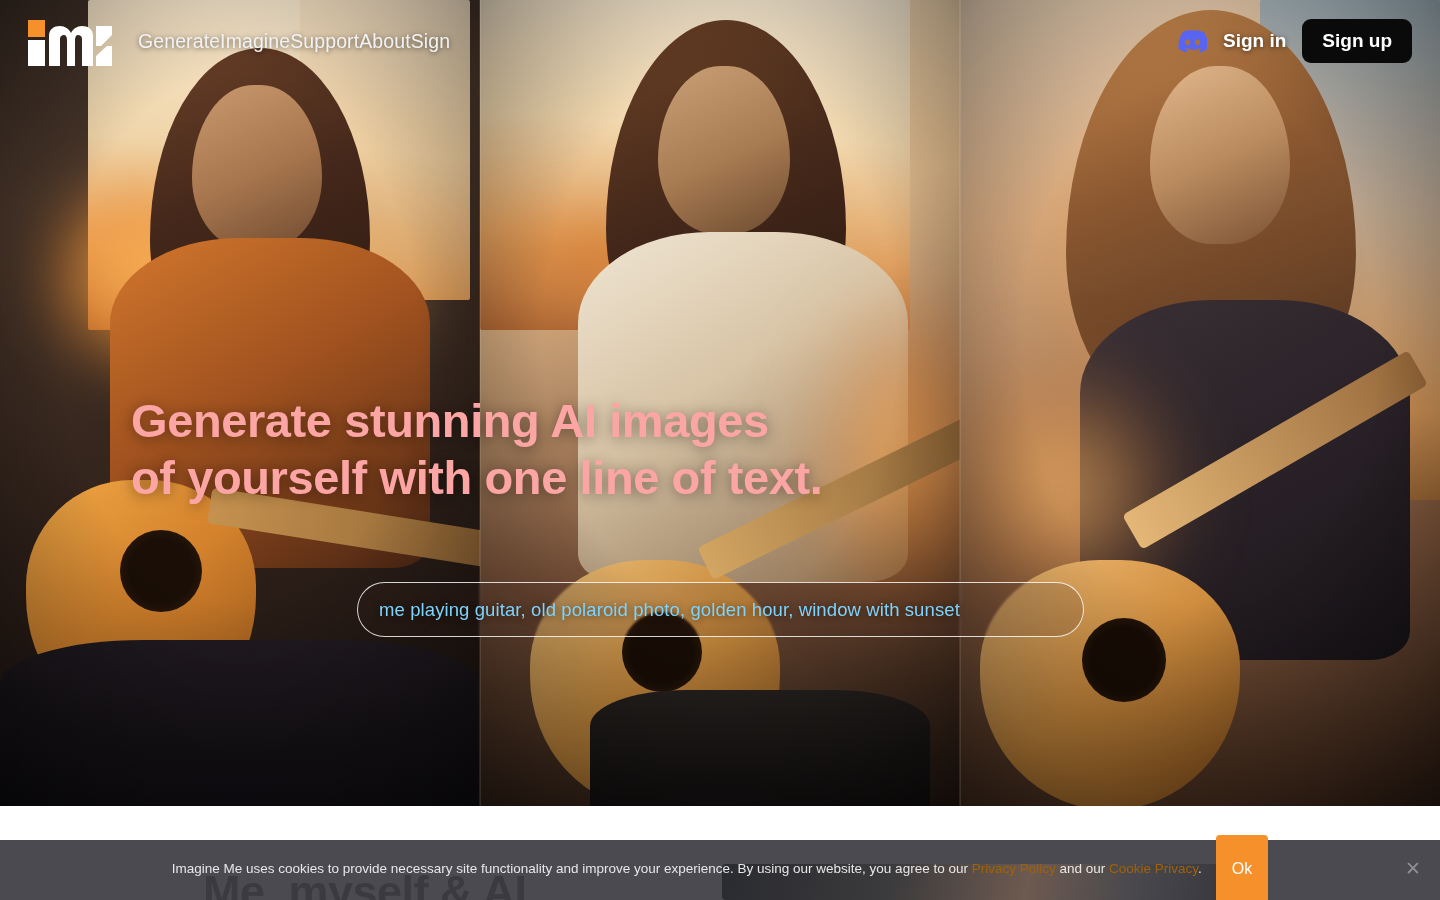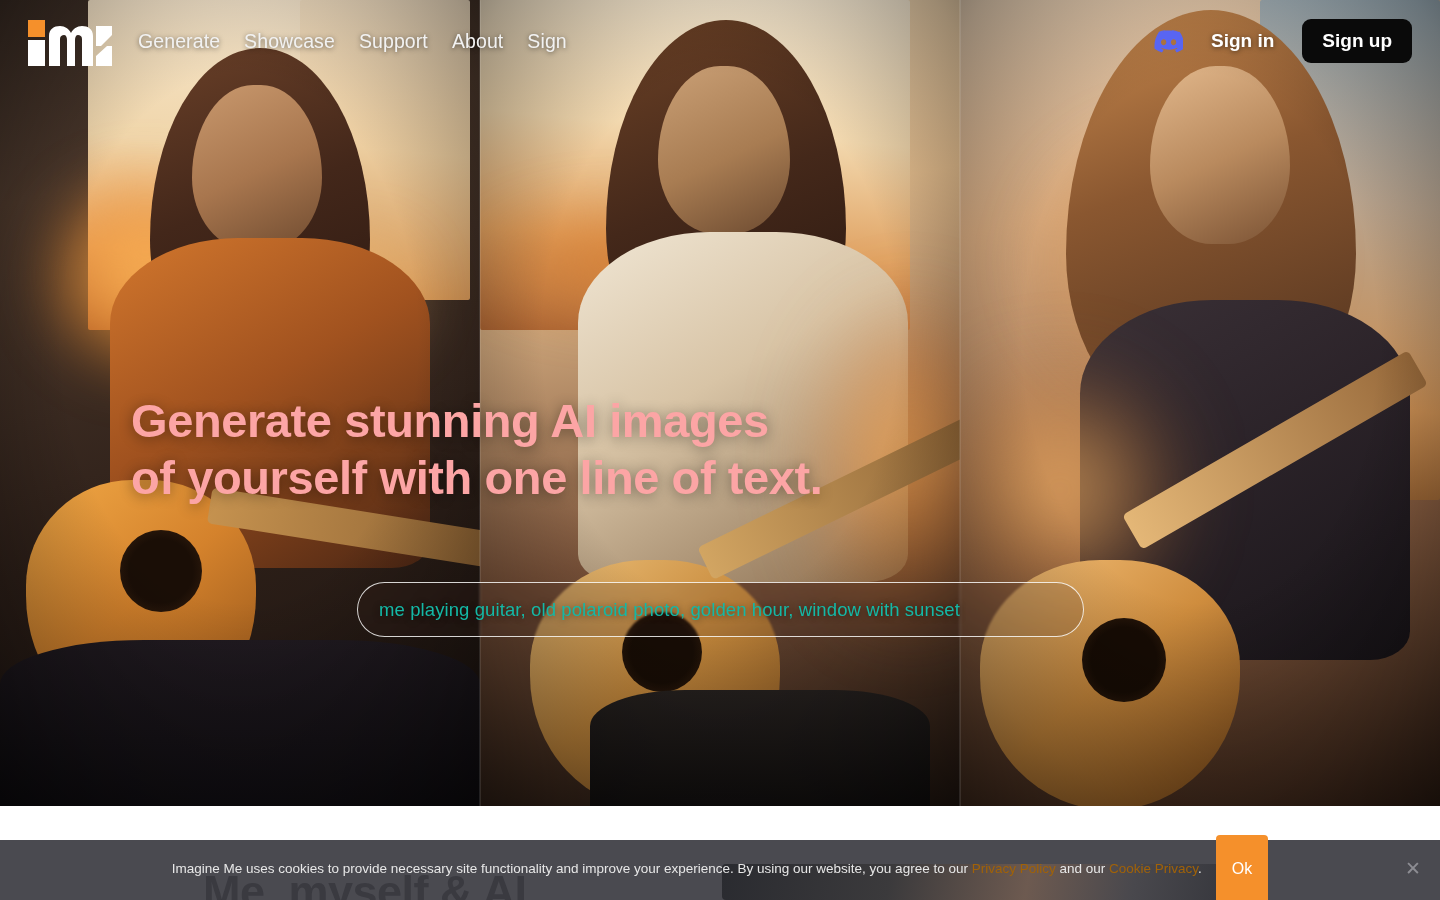--- a/index.html
+++ b/index.html
@@ -43,42 +43,42 @@
   
   .header { position:absolute; left:0; top:0; width:1440px; height:82px; z-index:40;
     display:flex; align-items:center; padding:0 28px; }
 
   .logo { position:relative; width:84px; height:50px; flex:0 0 auto; margin-right:26px; }
   .logo-dot { position:absolute; left:0; top:4px; width:17px; height:17px; background:#F5902B; }
   .logo-i   { position:absolute; left:0; top:24px; width:17px; height:26px; background:#fff; }
   .logo-m   { position:absolute; left:21px; top:10px; width:44px; height:40px; }
   .logo-e   { position:absolute; left:68px; top:10px; width:16px; height:40px; }
 
-  .nav { display:flex; align-items:center; gap:24px; }
+  .nav { display:flex; align-items:center; }
   .nav a { color:#f2f2f2; font-size:19.5px; text-decoration:none; letter-spacing:.1px;
     text-shadow:0 1px 5px rgba(0,0,0,.55); cursor:pointer; }
 
-  .header-right { margin-left:auto; display:flex; align-items:center; gap:28px; }
+  .header-right { margin-left:auto; display:flex; align-items:center; gap:16px; }
   .discord { width:30px; height:30px; display:block; }
   .signin { color:#fff; font-size:19px; font-weight:bold; text-decoration:none;
     text-shadow:0 1px 5px rgba(0,0,0,.55); cursor:pointer; }
   .signup { background:#0a0a0a; color:#fff; border:none; border-radius:9px;
     padding:11px 20px; font-size:19px; font-weight:bold; cursor:pointer;
     font-family:"Liberation Sans", sans-serif; }
 
   
   .hero-copy { position:absolute; left:131px; top:392px; z-index:30; }
   .hero-copy h1 { color:#fca5a5; font-size:47px; line-height:57px; font-weight:bold;
     letter-spacing:-.4px; text-shadow:0 2px 14px rgba(0,0,0,.42); white-space:pre-line; }
 
   .prompt-pill { position:absolute; left:357px; top:582px; width:727px; height:55px;
     z-index:30; border:1px solid rgba(255,255,255,.82); border-radius:28px;
     background:rgba(60,40,30,.16); display:flex; align-items:center; padding:0 21px;
     backdrop-filter:blur(1px); cursor:text; }
-  .prompt-pill span { color:#14b8a6; font-size:18.5px; letter-spacing:.1px;
+  .prompt-pill span { color:#7dd3fc; font-size:18.5px; letter-spacing:.1px;
     text-shadow:0 1px 6px rgba(0,0,0,.5); }
 
   
   .gap { position:absolute; left:0; top:806px; width:1440px; height:34px; background:#fff; }
   .lower { position:absolute; left:0; top:840px; width:1440px; height:64px;
     background:#4a4a50; overflow:hidden; }
   .lower h2 { position:absolute; left:203px; top:26px; font-size:45px; font-weight:bold;
     color:#3a3a40; letter-spacing:-.5px; white-space:nowrap; }
   .lower-card { position:absolute; left:722px; top:864px; width:526px; height:36px;
     background:linear-gradient(100deg,#2a2b30 0%,#3b3a3c 32%,#6d5a50 58%,#49484d 78%,#33343a 100%);
@@ -177,21 +177,21 @@
       <svg class="logo-m" viewBox="0 0 44 40">
         <path d="M0 40 V10 C0 3 5 0 11 0 C16 0 20 3 22 7 C24 3 28 0 33 0 C39 0 44 3 44 10 V40 H33 V13 C33 10 31 9 29 9 C27 9 26 11 26 14 V40 H18 V14 C18 11 17 9 15 9 C13 9 11 10 11 13 V40 Z" fill="#ffffff"></path>
       </svg>
       <svg class="logo-e" viewBox="0 0 16 40">
         <path d="M0 0 H16 V9 L5 20 L16 20 V40 H0 V30 L11 20 L0 20 Z" fill="#ffffff"></path>
       </svg>
     </div>
 
     <nav class="nav">
       <a>Generate</a>
-      <a>Showcase</a>
+      <a>Imagine</a>
       <a>Support</a>
       <a>About</a>
       <a>Sign</a>
     </nav>
 
     <div class="header-right">
       <svg class="discord" viewBox="0 0 24 18">
         <path fill="#5865F2" d="M20.3 1.6A19.8 19.8 0 0 0 15.4.1l-.25.5a18.4 18.4 0 0 1 4.3 1.4c-2.1-1-4.3-1.5-6.9-1.5s-4.8.5-6.9 1.5A18.4 18.4 0 0 1 9.95.6L9.7.1A19.8 19.8 0 0 0 4.8 1.6C1.7 6.2.85 10.7 1.25 15.1a19.9 19.9 0 0 0 6 3 14.6 14.6 0 0 0 1.3-2.1 13 13 0 0 1-2-1c.17-.12.33-.25.48-.38a14.2 14.2 0 0 0 12.05 0c.15.14.31.26.48.38a13 13 0 0 1-2.02 1 14.5 14.5 0 0 0 1.3 2.1 19.8 19.8 0 0 0 6.01-3c.47-5.1-.88-9.56-3.55-13.5ZM8.5 12.4c-1.18 0-2.15-1.08-2.15-2.4S7.3 7.6 8.5 7.6s2.17 1.08 2.15 2.4c0 1.32-.95 2.4-2.15 2.4Zm7.94 0c-1.18 0-2.15-1.08-2.15-2.4s.95-2.4 2.15-2.4 2.17 1.08 2.15 2.4c0 1.32-.95 2.4-2.15 2.4Z"></path>
       </svg>
       <a class="signin">Sign in</a>

